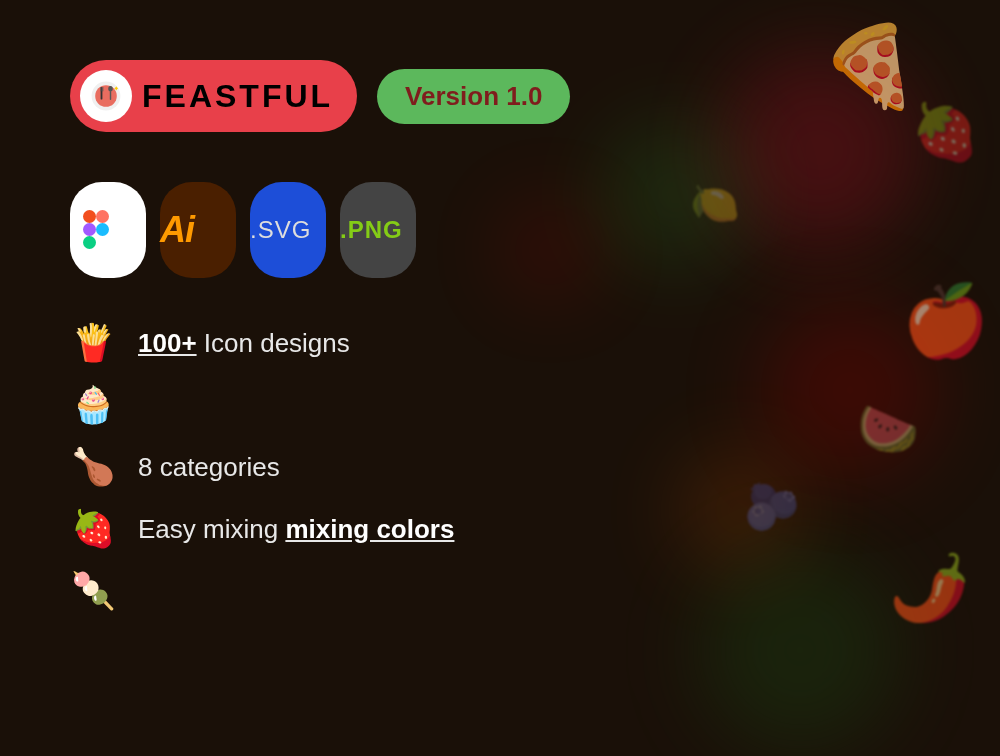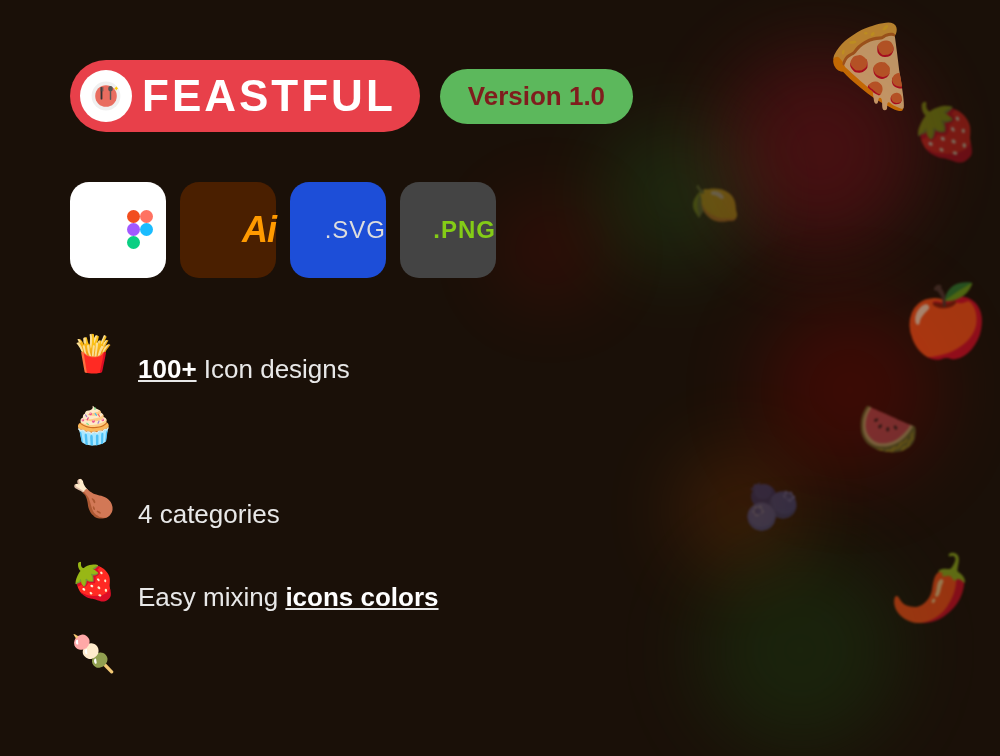--- a/index.html
+++ b/index.html
@@ -62,24 +62,24 @@
       justify-content: center;
       flex-shrink: 0;
     }
 
     .brand-icon svg {
       width: 36px;
       height: 36px;
     }
 
     .brand-name {
-      font-size: 44px;
+      font-size: 32px;
       font-weight: 900;
       letter-spacing: 3px;
-      color: #ffffff;
+      color: #000000;
       text-transform: uppercase;
     }
 
     .version-badge {
       background: #5cb85c;
       border-radius: 50px;
       padding: 12px 28px;
       color: #7f1d1d;
       font-size: 26px;
       font-weight: 700;
@@ -87,25 +87,25 @@
 
     
     .format-row {
       display: flex;
       align-items: center;
       gap: 14px;
       margin-bottom: 44px;
     }
 
     .format-badge {
-      border-radius: 19px;
-      display: flex;
-      align-items: center;
-      justify-content: flex-end;
-      width: 96px;
+      border-radius: 32px;
+      display: flex;
+      align-items: center;
+      justify-content: flex-start;
+      width: 76px;
       height: 96px;
       font-size: 28px;
       font-weight: 800;
     }
 
     .format-figma {
       background: #fff;
     }
 
     .format-ai {
@@ -150,21 +150,20 @@
       font-size: 36px;
       width: 48px;
       text-align: center;
       flex-shrink: 0;
     }
 
     .feature-text {
       font-size: 26px;
       color: #e8e8e8;
       font-weight: 400;
-      margin-top: 32px;
     }
 
     .feature-text .highlight {
       text-decoration: underline;
       text-decoration-color: #e8e8e8;
       font-weight: 600;
       color: #fff;
     }
 
     
@@ -275,27 +274,27 @@
         <span class="highlight">100+</span> Icon designs
       </span>
     </div>
 
     <div class="feature-item">
       <span class="feature-icon">🧁</span>
     </div>
 
     <div class="feature-item">
       <span class="feature-icon">🍗</span>
-      <span class="feature-text">4 categories</span>
+      <span class="feature-text">8 categories</span>
     </div>
 
     <div class="feature-item">
       <span class="feature-icon">🍓</span>
       <span class="feature-text">
-        Easy mixing <span class="highlight">icons colors</span>
+        Easy mixing <span class="highlight">mixing colors</span>
       </span>
     </div>
 
     <div class="feature-item">
       <span class="feature-icon">🍡</span>
     </div>
 
   </div>
 
 </div>

